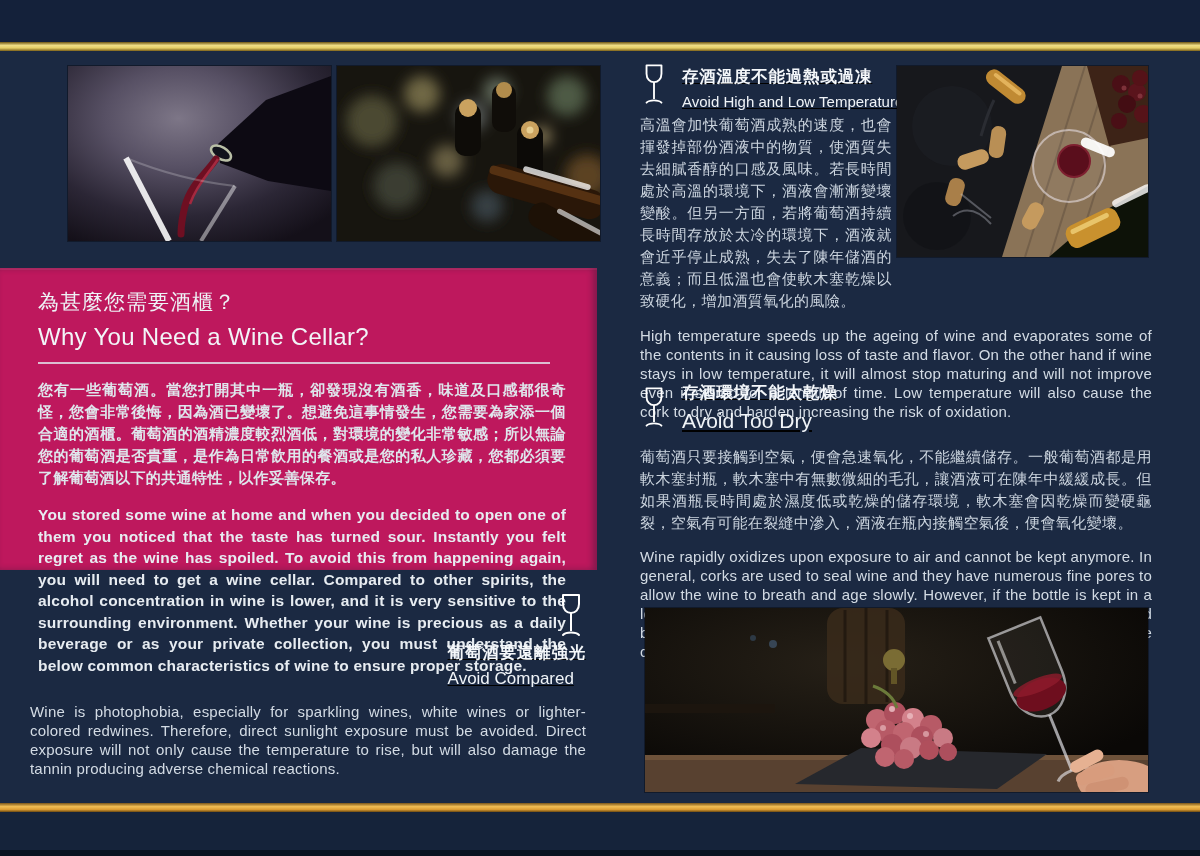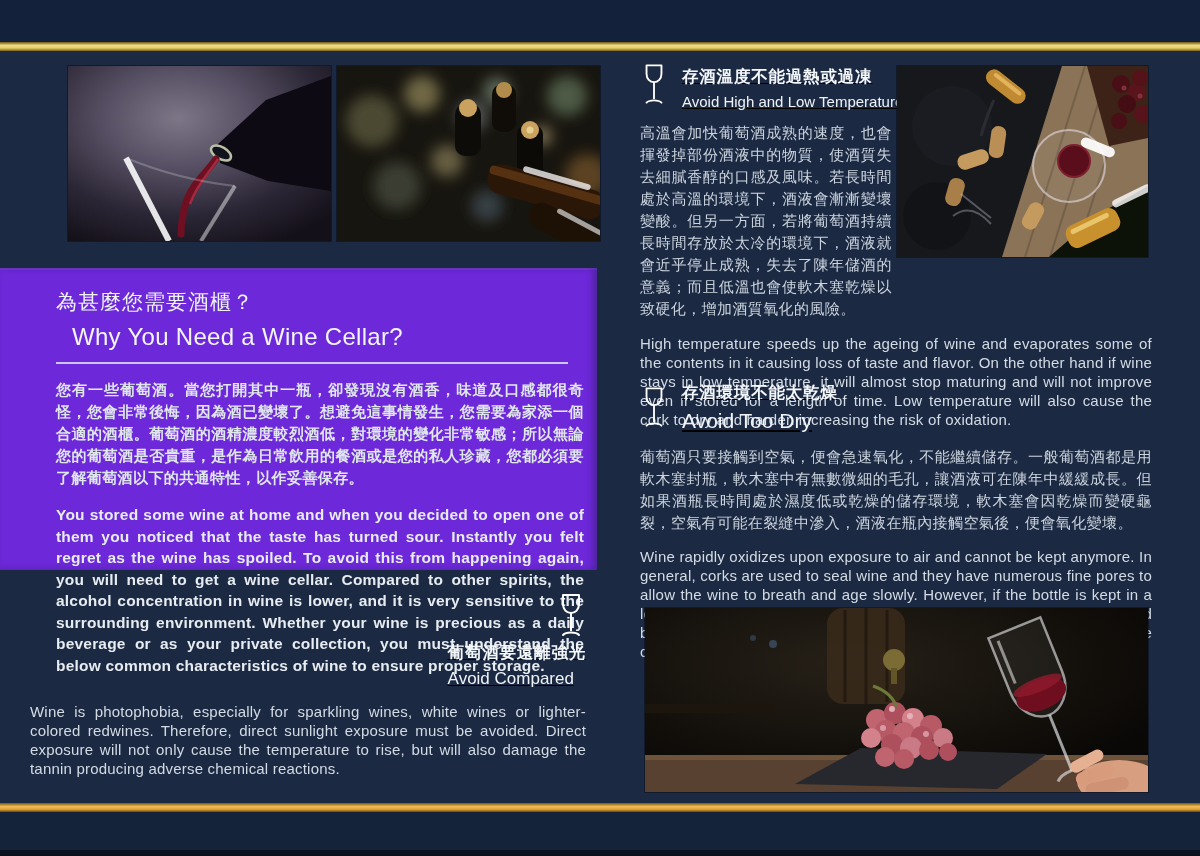--- a/index.html
+++ b/index.html
@@ -17,24 +17,24 @@
 
   .photo{position:absolute;overflow:hidden;box-shadow:0 0 0 1px rgba(0,0,0,.35);}
   .photo svg{display:block;width:100%;height:100%;}
   .photo1{left:68px;top:66px;width:263px;height:175px;}
   .photo2{left:337px;top:66px;width:263px;height:175px;}
   .photo3{left:897px;top:66px;width:251px;height:191px;}
   .photo4{left:645px;top:608px;width:503px;height:184px;}
 
   
   .intro-panel{position:absolute;left:0;top:268px;width:597px;height:302px;
-        background:#6d28d9;box-sizing:border-box;padding:14px 30px 0 56px;
+        background:#be185d;box-sizing:border-box;padding:14px 30px 0 38px;
         box-shadow:inset -4px 0 6px rgba(20,30,45,.35), inset 0 2px 0 rgba(255,255,255,.08);}
   .intro-panel h1{margin:6px 0 0 0;font-size:21px;font-weight:400;color:#eef2f6;letter-spacing:1px;}
-  .intro-panel h2{margin:7px 0 0 16px;font-size:24px;font-weight:400;color:#f2f5f8;letter-spacing:.3px;}
+  .intro-panel h2{margin:7px 0 0 0;font-size:24px;font-weight:400;color:#f2f5f8;letter-spacing:.3px;}
   .rule{width:512px;height:2px;background:rgba(228,233,239,.8);margin-top:11px;}
   .intro-panel p{margin:15px 0 0 0;width:528px;text-align:justify;font-weight:bold;}
   .zh{font-size:15px;line-height:22px;color:#dfe6ec;letter-spacing:.4px;}
   .en{font-size:15.5px;line-height:21.5px;color:#e7ecf1;letter-spacing:.2px;}
 
   
   .tip-head{display:flex;align-items:flex-end;text-decoration:underline;}
   .tip-head .glyph{flex:0 0 auto;margin-top:2px;}
   .tip-head .titles{margin-left:16px;}
   .tip-title-zh{font-size:16.5px;font-weight:700;color:#f4f7fa;letter-spacing:.8px;}
@@ -43,21 +43,21 @@
   .tip .zh{color:#ccd5df;}
   .tip .en{color:#d3dbe4;font-size:15px;line-height:19px;}
 
   .tip-sunlight{position:absolute;left:30px;top:590px;width:556px;}
   .tip-sunlight .tip-head{padding-left:12px;flex-direction:column;}
   .tip-sunlight p{width:556px;}
 
   .tip-temp{position:absolute;left:640px;top:60px;width:512px;}
   .tip-temp .titles{margin-left:14px;}
   .tip-temp .tip-title-en{font-size:15px;}
-  .tip-temp .body-zh{width:252px;margin-top:12px;}
+  .tip-temp .body-zh{width:252px;margin-top:4px;}
   .tip-temp .body-en{width:512px;margin-top:14px;}
 
   .tip-dry{position:absolute;left:640px;top:382px;width:512px;}
   .tip-dry .titles{margin-left:14px;}
   .tip-dry .tip-title-en{font-size:21px;}
   .tip-dry p{width:512px;}
 </style>
 </head>
 <body>
 

